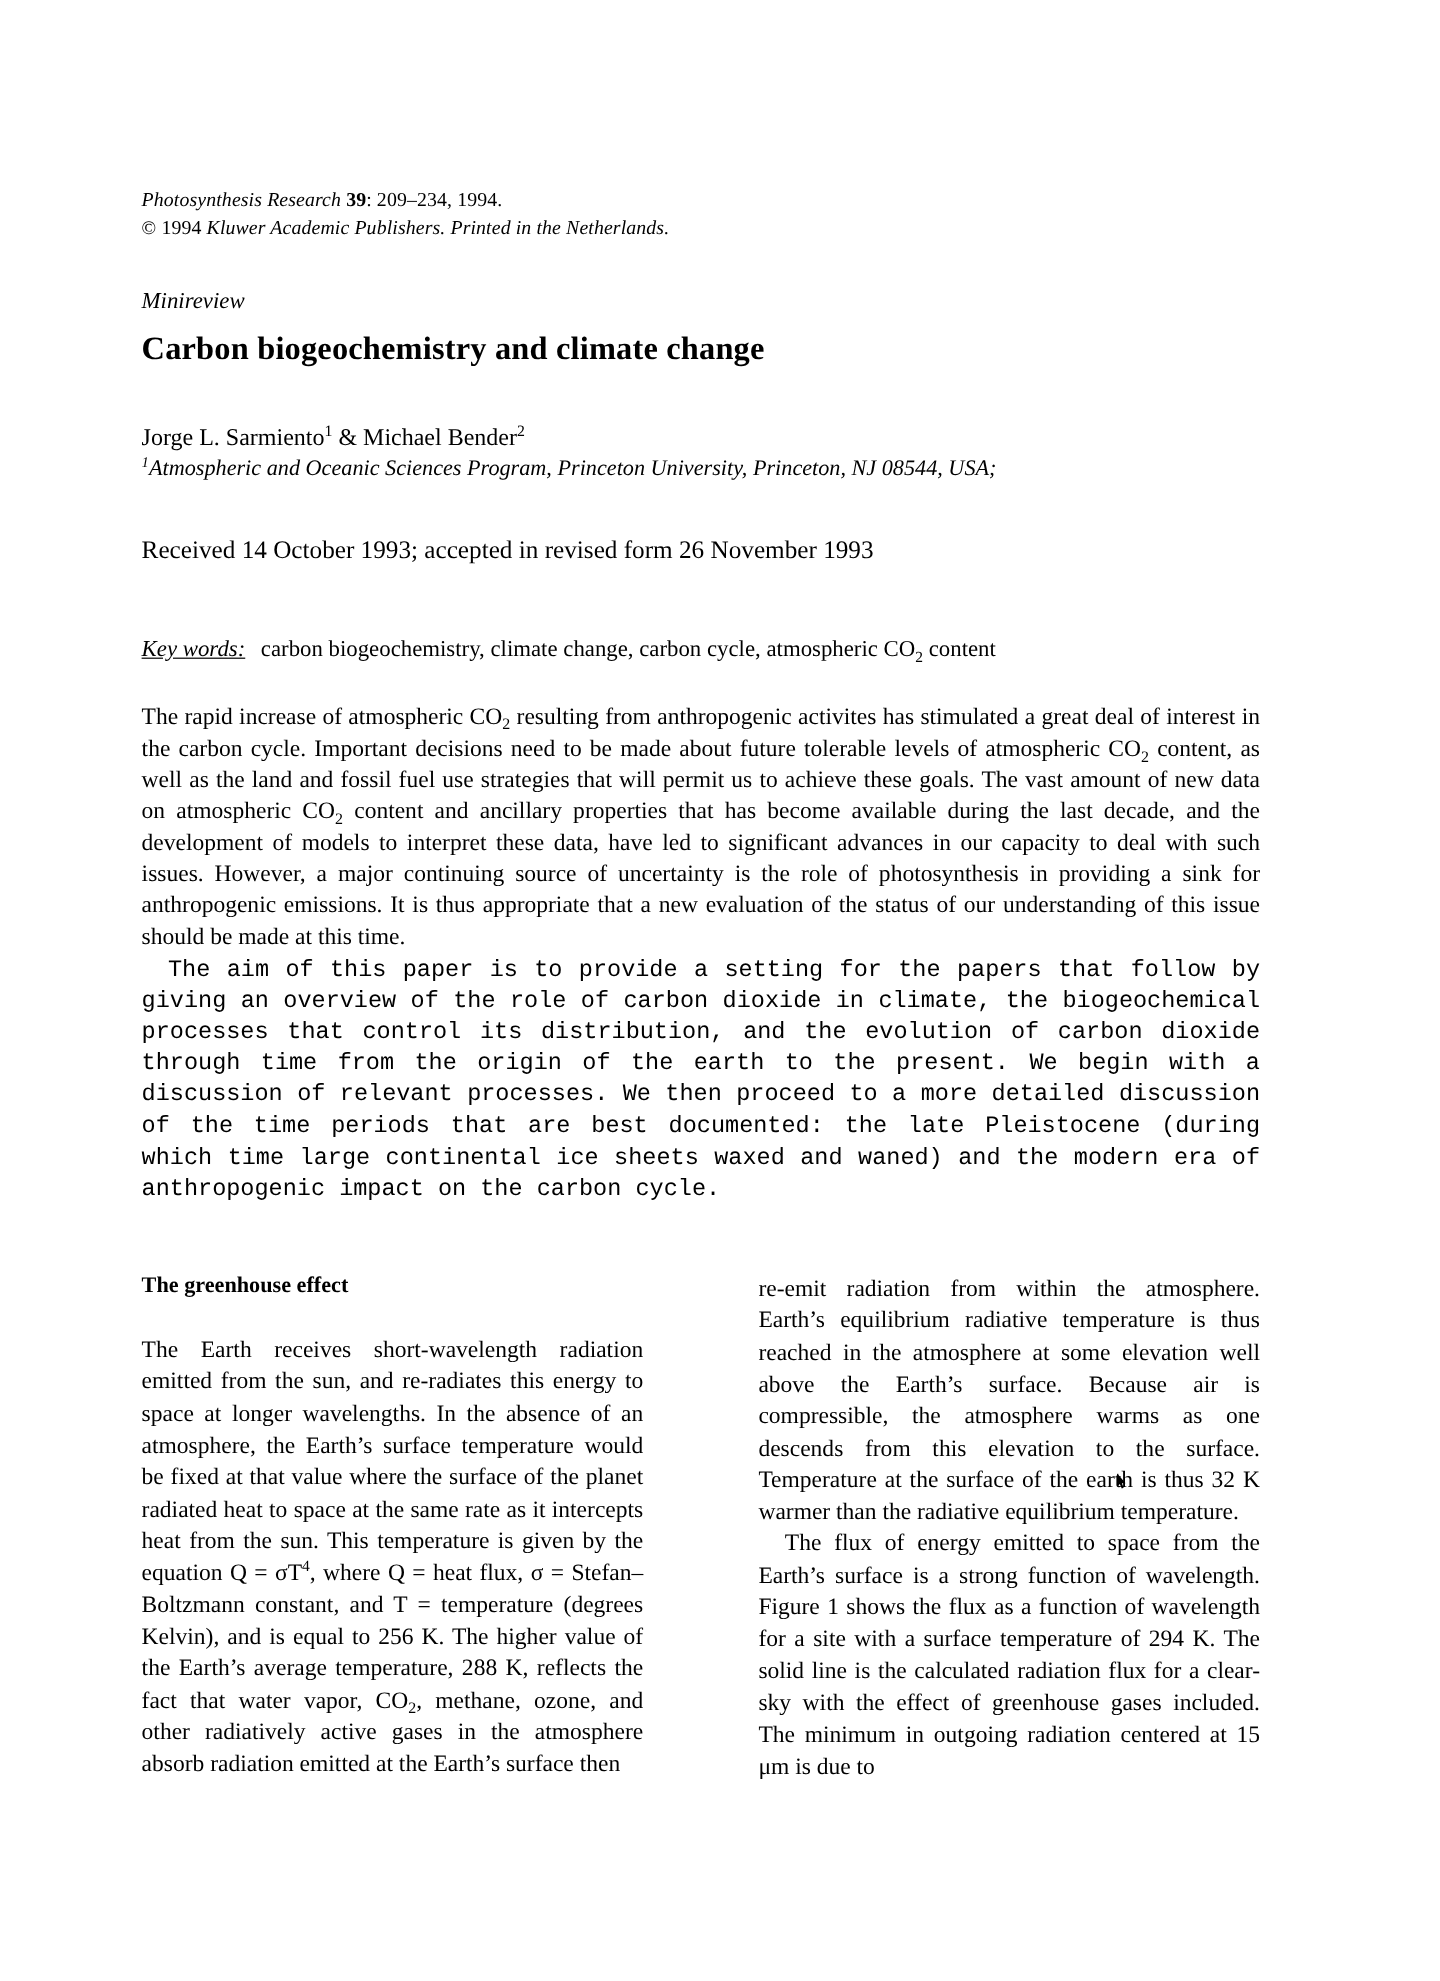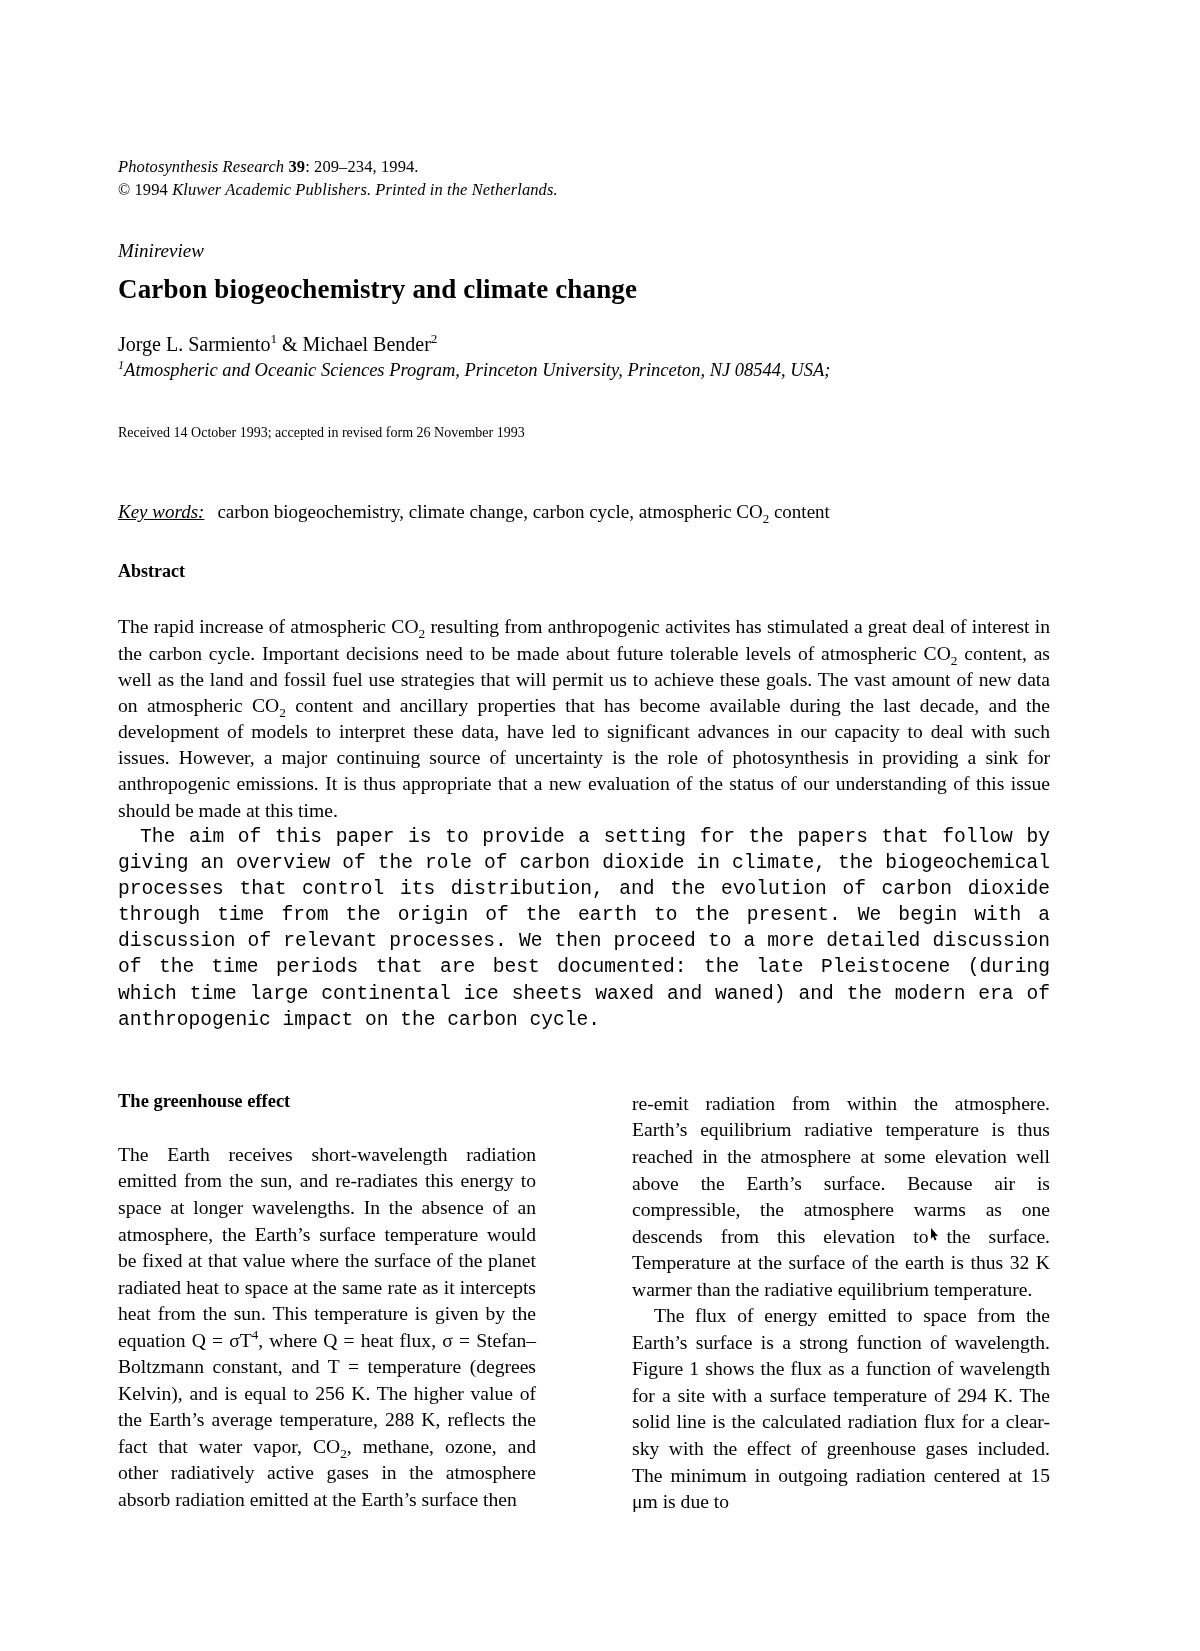--- a/index.html
+++ b/index.html
@@ -56,42 +56,42 @@
   .paper-title {
     font-size: 27px;
     font-weight: bold;
     margin-top: 12px;
     letter-spacing: 0.15px;
   }
 
   
   .authors {
     font-size: 20px;
-    margin-top: 26px;
+    margin-top: 46px;
     line-height: 1.3;
   }
   .affil {
     font-style: italic;
     font-size: 18.5px;
     line-height: 1.42;
   }
   sup {
     font-size: 0.66em;
     vertical-align: super;
     line-height: 0;
   }
   sub {
     font-size: 0.68em;
     vertical-align: sub;
     line-height: 0;
   }
 
   
   .received {
-    font-size: 14px;
+    font-size: 21px;
     margin-top: 42px;
   }
 
   
   .keywords {
     font-size: 19px;
     margin-top: 60px;
   }
   .keywords .kw-label {
     font-style: italic;
@@ -178,21 +178,20 @@
       <span>Jorge L. Sarmiento</span><sup>1</sup><span> &amp; </span><span>Michael Bender</span><sup>2</sup>
     </div>
     <div class="affil"><sup>1</sup><span>Atmospheric and Oceanic Sciences Program, Princeton University, Princeton, NJ 08544, USA;</span></div>
 
     <div class="received">Received 14 October 1993; accepted in revised form 26 November 1993</div>
 
     <div class="keywords">
       <span class="kw-label">Key words:</span><span class="kw-list"><span>carbon biogeochemistry, climate change, carbon cycle, atmospheric CO</span><sub>2</sub><span> content</span></span>
     </div>
 
-    <div class="abstract-head">Abstract</div>
     <div class="abstract-body">
       <p><span>The rapid increase of atmospheric CO</span><sub>2</sub><span> resulting from anthropogenic activites has stimulated a great deal of interest in the carbon cycle. Important decisions need to be made about future tolerable levels of atmospheric CO</span><sub>2</sub><span> content, as well as the land and fossil fuel use strategies that will permit us to achieve these goals. The vast amount of new data on atmospheric CO</span><sub>2</sub><span> content and ancillary properties that has become available during the last decade, and the development of models to interpret these data, have led to significant advances in our capacity to deal with such issues. However, a major continuing source of uncertainty is the role of photosynthesis in providing a sink for anthropogenic emissions. It is thus appropriate that a new evaluation of the status of our understanding of this issue should be made at this time.</span></p>
       <p>The aim of this paper is to provide a setting for the papers that follow by giving an overview of the role of carbon dioxide in climate, the biogeochemical processes that control its distribution, and the evolution of carbon dioxide through time from the origin of the earth to the present. We begin with a discussion of relevant processes. We then proceed to a more detailed discussion of the time periods that are best documented: the late Pleistocene (during which time large continental ice sheets waxed and waned) and the modern era of anthropogenic impact on the carbon cycle.</p>
     </div>
 
     <div class="columns">
       <div class="col col-left">
         <div class="section-head">The greenhouse effect</div>
         <p><span>The Earth receives short-wavelength radiation emitted from the sun, and re-radiates this energy to space at longer wavelengths. In the absence of an atmosphere, the Earth’s surface temperature would be fixed at that value where the surface of the planet radiated heat to space at the same rate as it intercepts heat from the sun. This temperature is given by the equation Q = </span><span class="nowrap"><span>σ</span><span>T</span><sup>4</sup></span><span>, where Q = heat flux, </span><span>σ</span><span> = Stefan–Boltzmann constant, and T = temperature (degrees Kelvin), and is equal to 256 K. The higher value of the Earth’s average temperature, 288 K, reflects the fact that water vapor, CO</span><sub>2</sub><span>, methane, ozone, and other radiatively active gases in the atmosphere absorb radiation emitted at the Earth’s surface then</span></p>
       </div>

